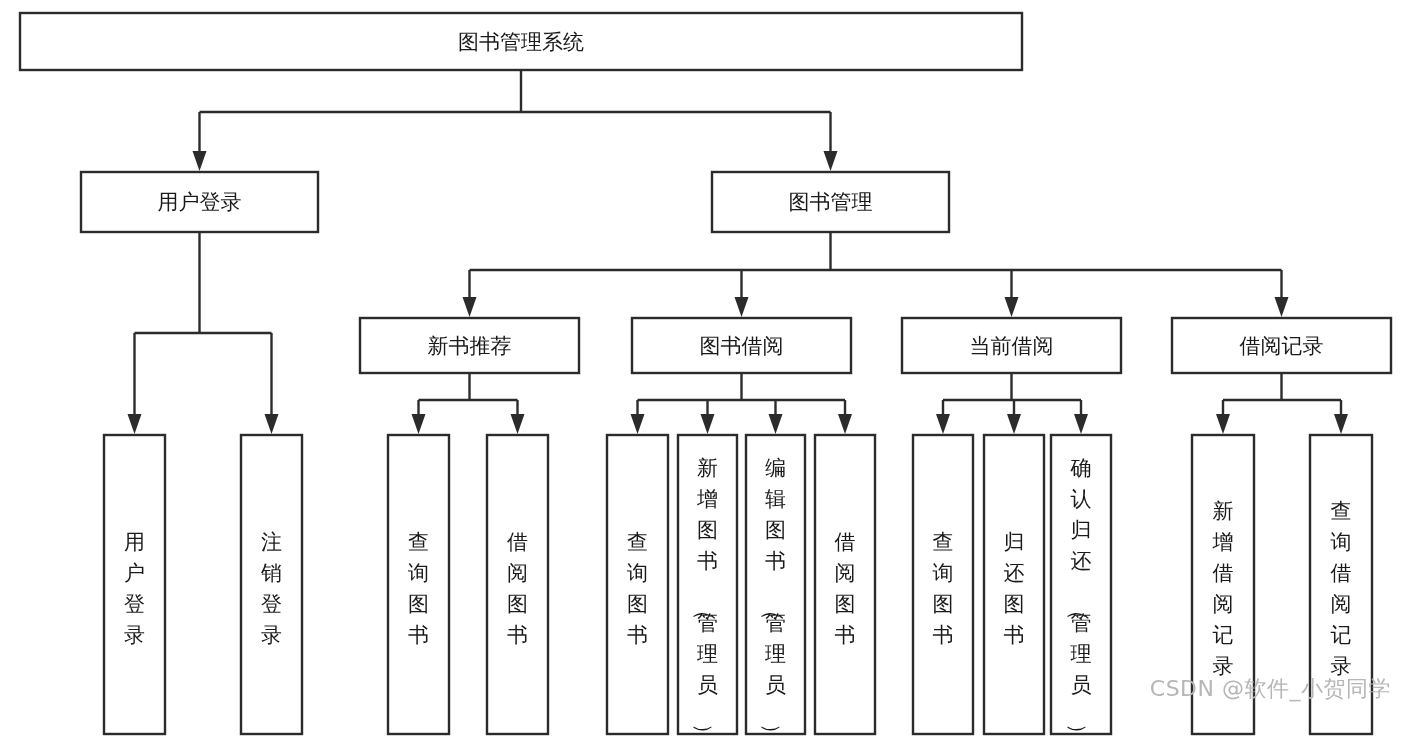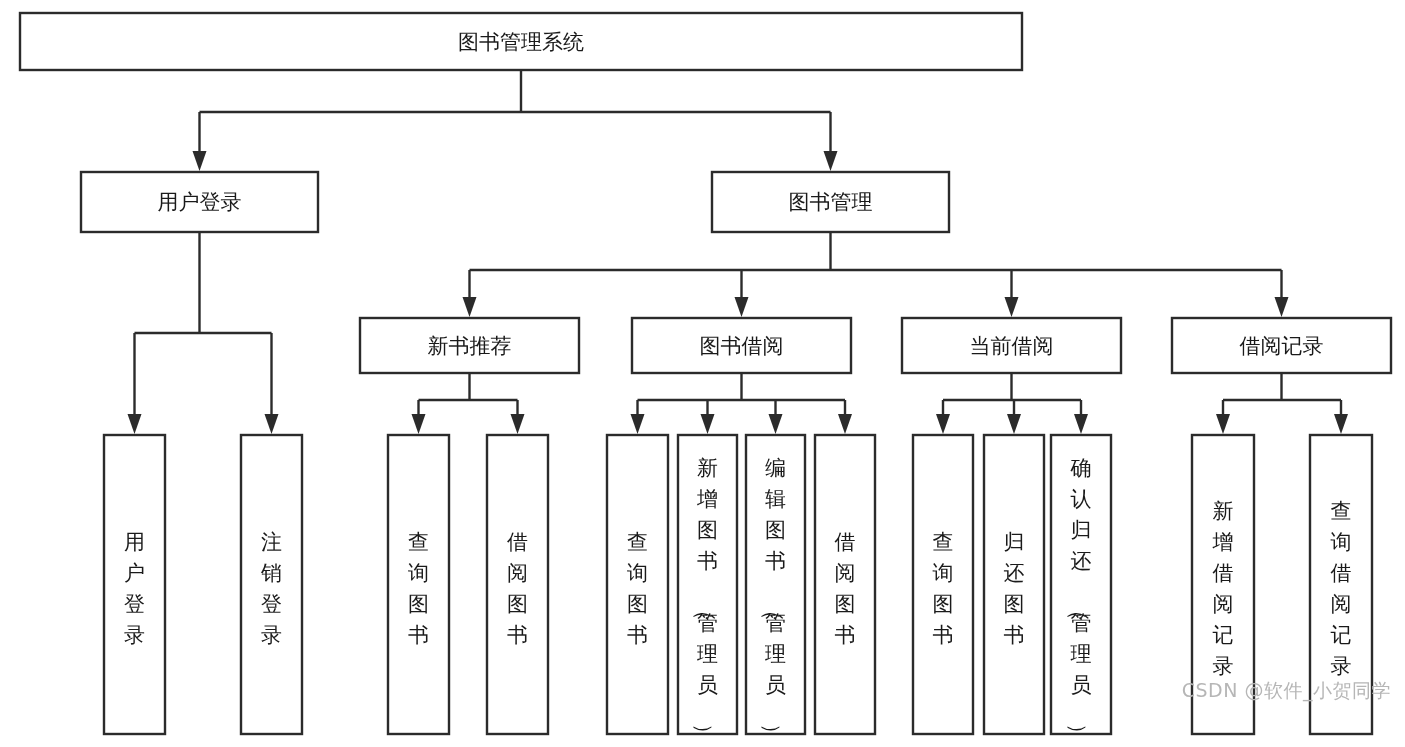--- a/index.html
+++ b/index.html
@@ -54,21 +54,21 @@
     font-family: "DejaVu Sans", "Liberation Sans", sans-serif;
     font-size: 21px;
     fill: #1a1a1a;
     text-anchor: middle;
   }
   .watermark {
     position: absolute;
     right: 14px;
     bottom: 6px;
     font-family: "DejaVu Sans", "Liberation Sans", sans-serif;
-    font-size: 19px;
+    font-size: 22px;
     color: #b6b6b6;
     letter-spacing: 0.5px;
     white-space: nowrap;
     user-select: none;
   }
 </style>
 </head>
 <body>
 
 <div id="diagram-root">

